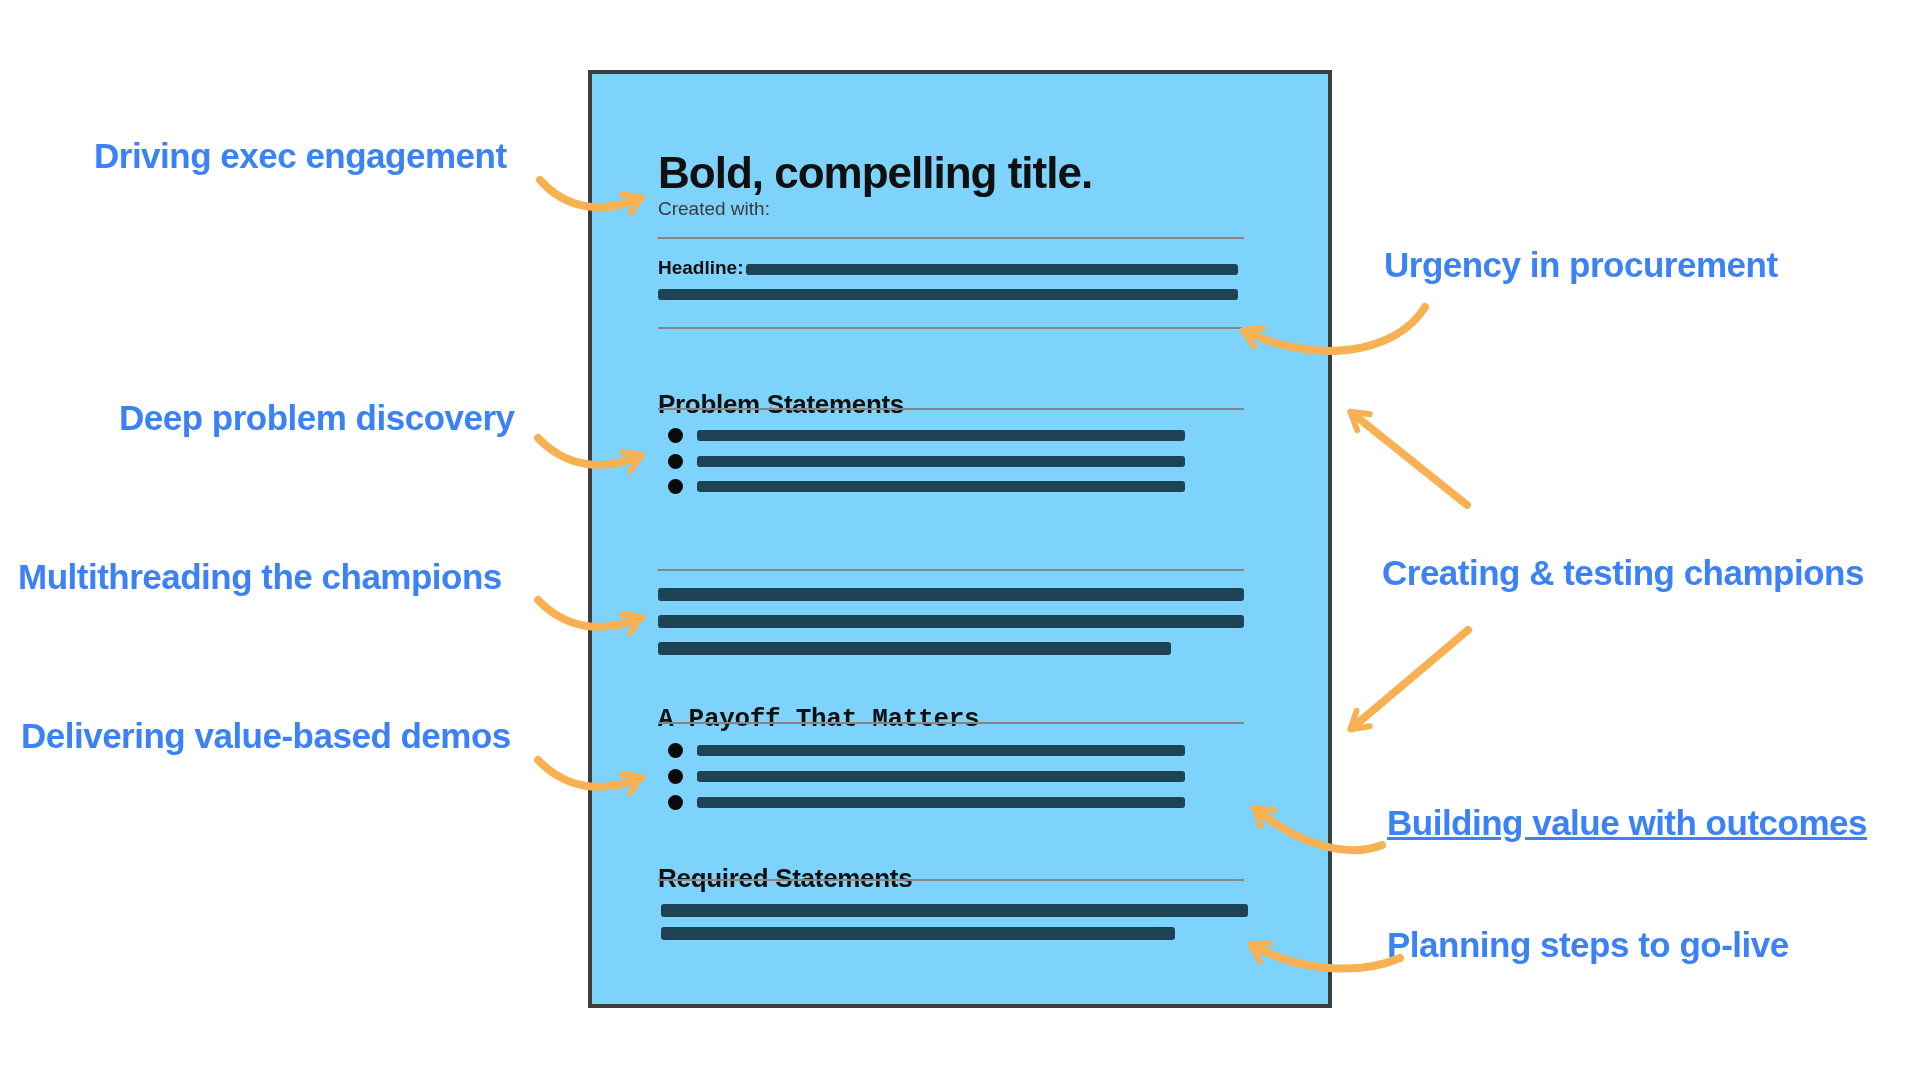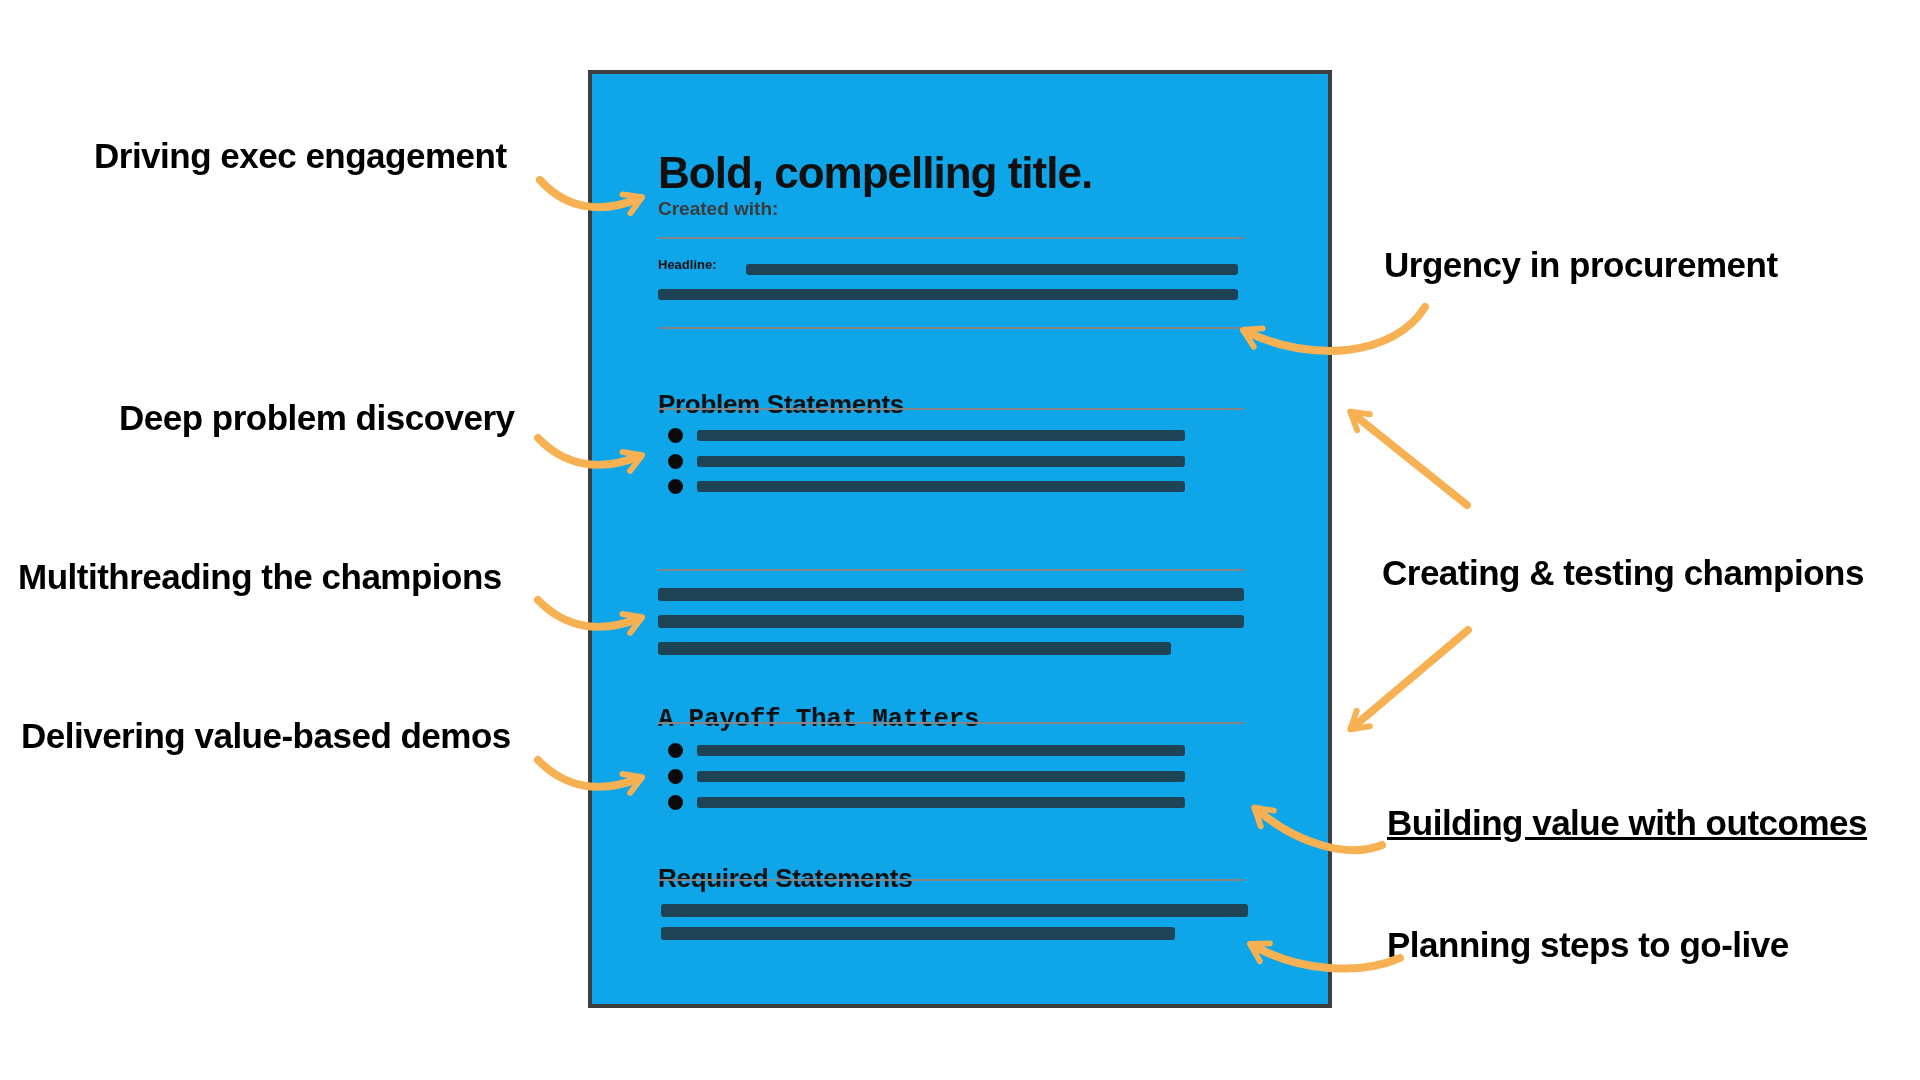--- a/index.html
+++ b/index.html
@@ -1,32 +1,32 @@
 <!DOCTYPE html>
 <html><head>
 <meta charset="utf-8">
 <style>
   html,body{margin:0;padding:0;background:#ffffff;}
   body{width:1920px;height:1080px;position:relative;overflow:hidden;
        font-family:"Liberation Sans",sans-serif;color:#0d0d0d;}
   
   .callout{position:absolute;font-weight:700;font-size:35px;letter-spacing:-0.5px;
-           white-space:nowrap;color:#000000;}
+           white-space:nowrap;color:#3b82f6;}
   
   .doc{position:absolute;left:588px;top:70px;width:744px;height:938px;
-       background:#0ea5e9;border:4px solid #3e3e3e;box-sizing:border-box;}
+       background:#7dd3fc;border:4px solid #3e3e3e;box-sizing:border-box;}
   .doc .inner{position:absolute;left:0;top:0;right:0;bottom:0;}
   .doc-title{position:absolute;left:66px;top:74px;font-size:44px;font-weight:700;
              letter-spacing:-1px;color:#101010;white-space:nowrap;}
-  .created{position:absolute;left:66px;top:124px;font-size:19px;font-weight:700;
+  .created{position:absolute;left:66px;top:124px;font-size:19px;font-weight:400;
            color:#3b3b3b;white-space:nowrap;}
   .rule{position:absolute;left:66px;width:586px;height:2px;background:#858585;}
   .sec-title{position:absolute;left:66px;font-size:26px;font-weight:700;
              letter-spacing:-0.3px;color:#101010;white-space:nowrap;margin-top:14px;}
-  .hl-label{position:absolute;left:66px;top:183px;font-size:13px;font-weight:700;
+  .hl-label{position:absolute;left:66px;top:183px;font-size:19px;font-weight:700;
             color:#101010;white-space:nowrap;}
   .bar{position:absolute;background:#1d4354;border-radius:3px;}
   .dot{position:absolute;width:15px;height:15px;border-radius:50%;background:#0a0a0a;}
   svg.overlay{position:absolute;left:0;top:0;pointer-events:none;}
 </style>
 </head>
 <body>
 
 <div class="callout" style="left:94px;top:136px;">Driving exec engagement</div>
 <div class="callout" style="left:119px;top:398px;">Deep problem discovery</div>

